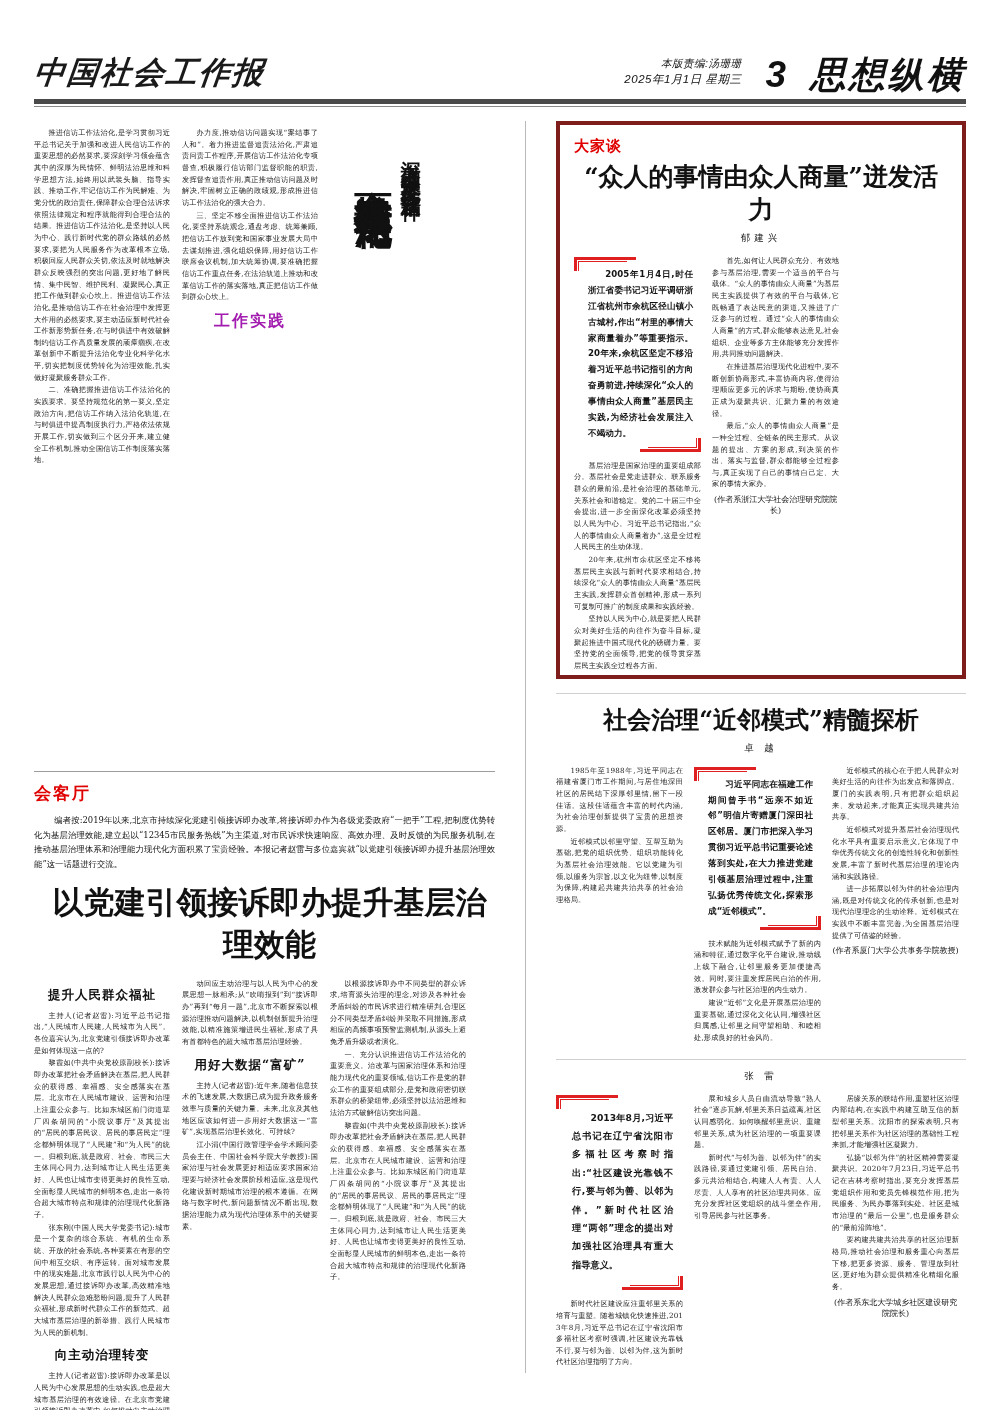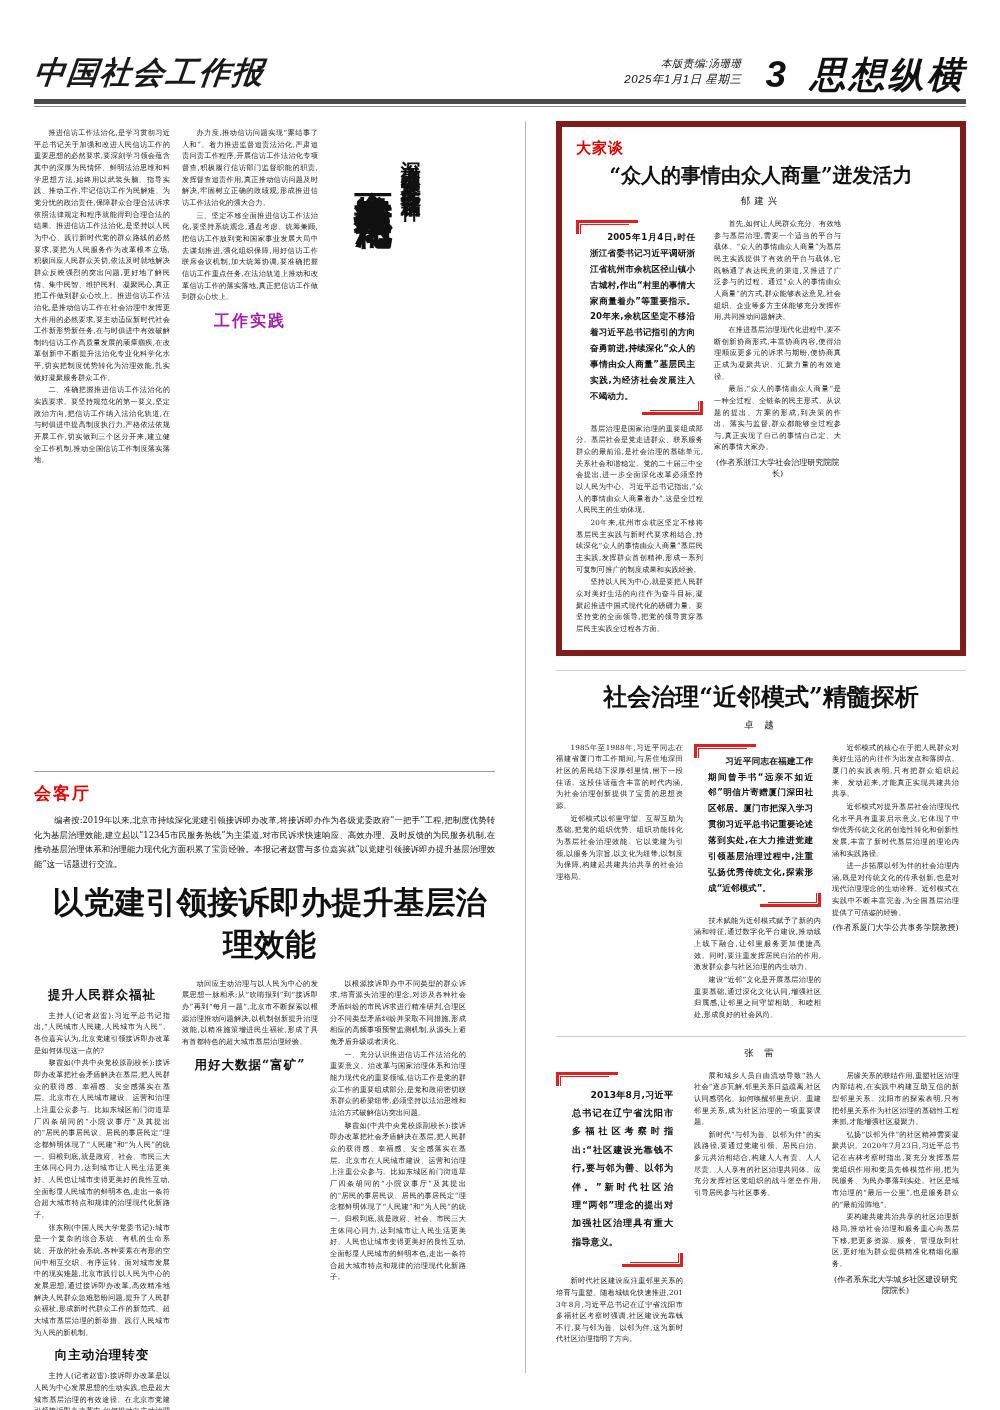--- a/index.html
+++ b/index.html
@@ -87,26 +87,26 @@
     font-family:"DejaVu Serif",serif;margin:6px 0 12px 10px;
   }
   .hkt-cols{display:flex;gap:12px;}
   .hkt-col{width:136px;}
   .subhead{
     font-size:12.5px;font-weight:700;text-align:center;letter-spacing:1px;
     font-family:"DejaVu Serif",serif;margin:9px 0 6px 0;
   }
 
   
-  .art{border:6px solid #7f1d1d;padding:12px 14px 14px 14px;box-sizing:border-box;}
+  .art{border:4px solid #7f1d1d;padding:12px 14px 2px 14px;box-sizing:border-box;}
   .art.plain{border:none;padding:0;}
   .art-tag{color:#e00000;font-size:15px;font-weight:700;letter-spacing:1px;
     font-family:"Liberation Sans",sans-serif;margin-bottom:4px;}
   .art-title{
-    font-size:20px;font-weight:700;text-align:center;letter-spacing:0px;
+    font-size:25px;font-weight:700;text-align:center;letter-spacing:0px;
     font-family:"DejaVu Serif",serif;margin:4px 0 6px 0;
   }
   .art-title.sm{font-size:24px;}
   .art-byline{font-size:9.5px;text-align:center;letter-spacing:4px;margin-bottom:10px;
     font-family:"Liberation Sans",sans-serif;}
   .art-cols{display:flex;gap:11px;}
   .art-col{width:127px;}
   .art-col.w2{width:127px;}
 
   
@@ -189,20 +189,24 @@
               <p>主持人(记者赵雷):接诉即办改革是以人民为中心发展思想的生动实践,也是超大城市基层治理的有效途径。在北京市党建引领接诉即办改革中,如何推动向主动治理转变?</p>
 
             </div>
           </div>
           <div class="hkt-col">
             <div class="body">
               <p>动回应主动治理与以人民为中心的发展思想一脉相承;从“吹哨报到”到“接诉即办”再到“每月一题”,北京市不断探索以根源治理推动问题解决,以机制创新提升治理效能,以精准施策增进民生福祉,形成了具有首都特色的超大城市基层治理经验。</p>
               <p></p>
             </div>
             <div class="subhead">用好大数据“富矿”</div>
+            <div class="body">
+              <p>主持人(记者赵雷):近年来,随着信息技术的飞速发展,大数据已成为提升政务服务效率与质量的关键力量。未来,北京及其他地区应该如何进一步用好大数据这一“富矿”,实现基层治理长效化、可持续?</p>
+              <p>江小涓(中国行政管理学会学术顾问委员会主任、中国社会科学院大学教授):国家治理与社会发展更好相适应要求国家治理要与经济社会发展阶段相适应,这是现代化建设新时期城市治理的根本遵循。在网络与数字时代,新问题新情况不断出现,数据治理能力成为现代治理体系中的关键要素。</p>
+            </div>
           </div>
           <div class="hkt-col">
             <div class="body">
               <p>以根源接诉即办中不同类型的群众诉求,培育源头治理的理念,对涉及各种社会矛盾纠纷的市民诉求进行精准研判,合理区分不同类型矛盾纠纷并采取不同措施,形成相应的高频事项预警监测机制,从源头上避免矛盾升级或者演化。</p>
               <p>一、充分认识推进信访工作法治化的重要意义。治改革与国家治理体系和治理能力现代化的重要领域,信访工作是党的群众工作的重要组成部分,是党和政府密切联系群众的桥梁纽带,必须坚持以法治思维和法治方式破解信访突出问题。</p>
               <p>黎霞如(中共中央党校原副校长):接诉即办改革把社会矛盾解决在基层,把人民群众的获得感、幸福感、安全感落实在基层。北京市在人民城市建设、运营和治理上注重公众参与。比如东城区前门街道草厂四条胡同的“小院议事厅”及其提出的“居民的事居民议、居民的事居民定”理念都鲜明体现了“人民建”和“为人民”的统一。归根到底,就是政府、社会、市民三大主体同心同力,达到城市让人民生活更美好、人民也让城市变得更美好的良性互动,全面彰显人民城市的鲜明本色,走出一条符合超大城市特点和规律的治理现代化新路子。</p>
             </div>
           </div>
         </div>
       </div>

